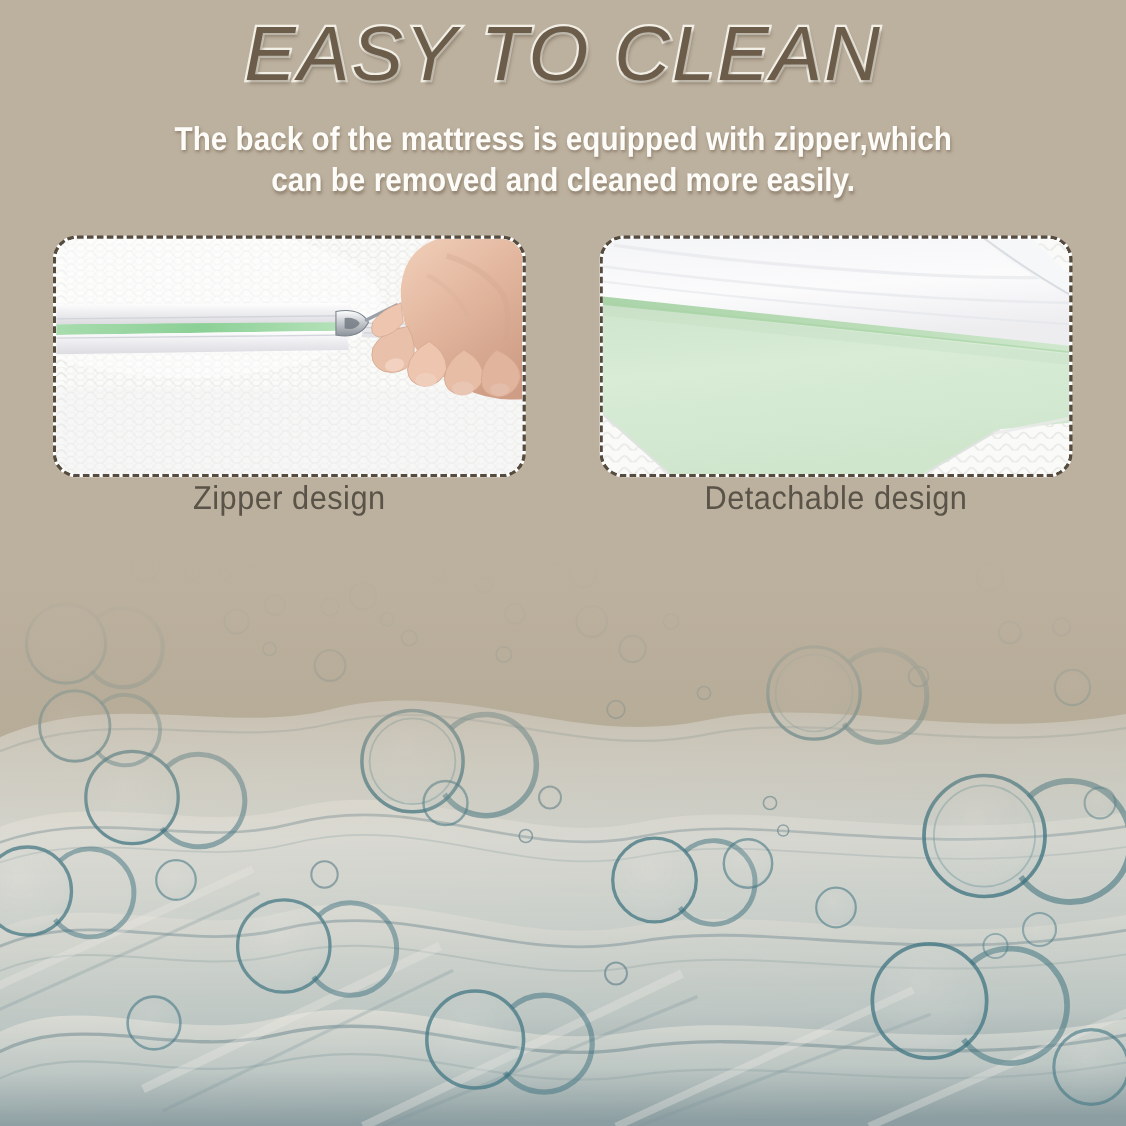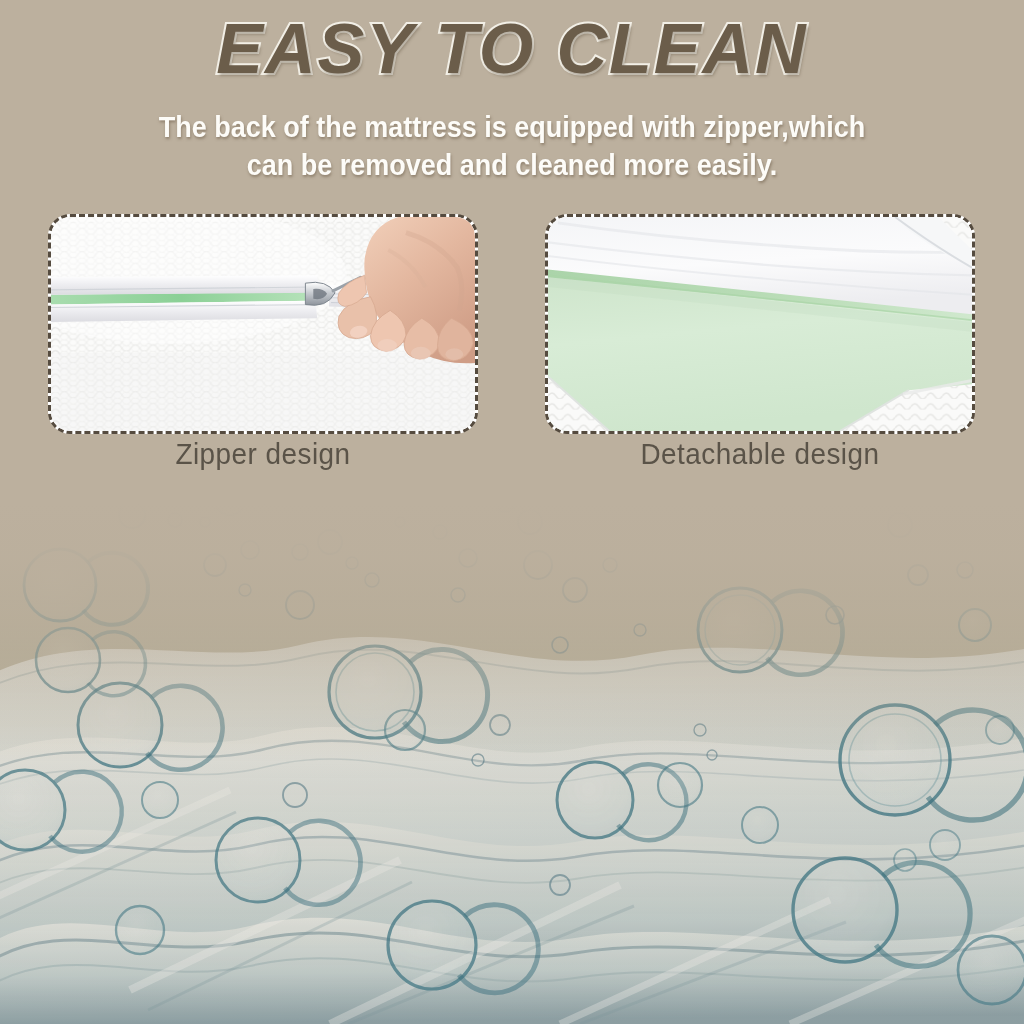--- a/index.html
+++ b/index.html
@@ -40,21 +40,21 @@
     mix-blend-mode:multiply;pointer-events:none;
   }
 
   
   .headline-wrap{
     position:absolute;top:14px;left:0;width:1024px;text-align:center;
   }
   .headline{
     display:inline-block;
     font-size:70px;line-height:1.0;
-    font-weight:bold;font-style:italic;
+    font-weight:normal;font-style:italic;
     letter-spacing:2px;
     color:#6b5d4a;
     -webkit-text-stroke:4px #f2efe6;
     paint-order:stroke fill;
     text-shadow:2px 3px 3px rgba(90,76,58,0.38);
     text-align:right;
   }
   .subline{
     position:absolute;top:108px;left:0;width:1024px;text-align:center;
     color:#fdfcf8;

